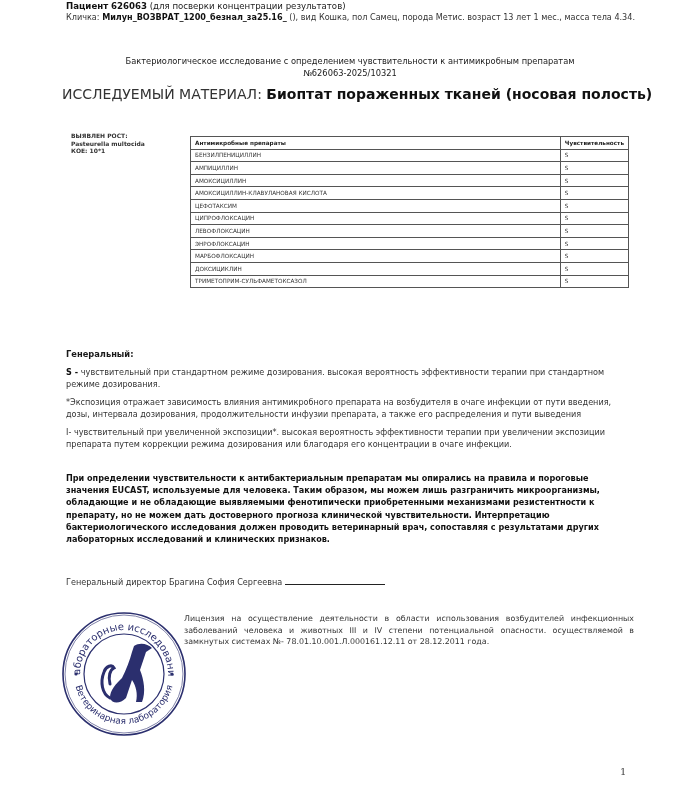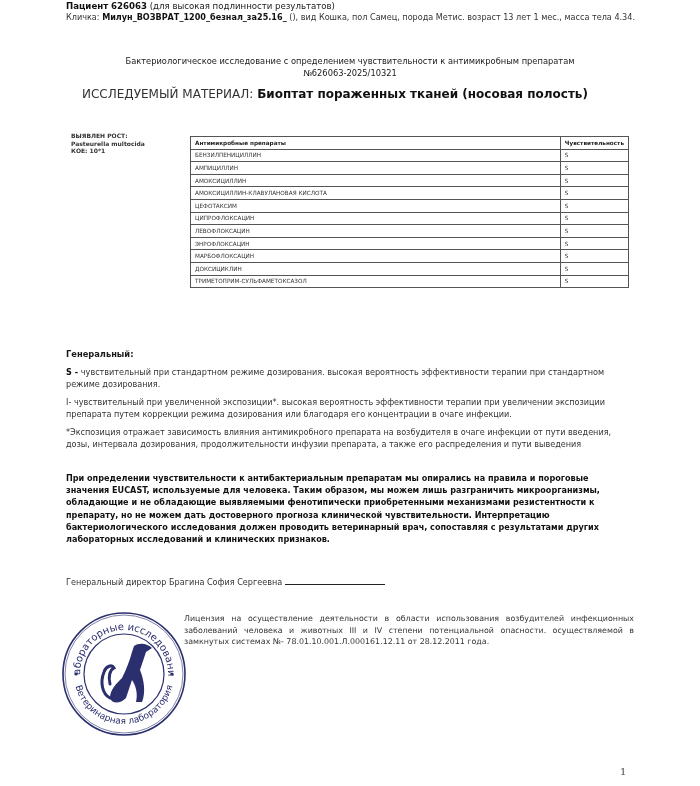--- a/index.html
+++ b/index.html
@@ -3,42 +3,42 @@
 <meta charset="utf-8">
 <style>
   html, body { margin:0; padding:0; background:#ffffff; }
   body { width:700px; height:786px; position:relative; overflow:hidden;
          font-family:"DejaVu Sans", sans-serif; color:#1a1a1a; }
   .abs { position:absolute; }
   .hdr1 { left:66px; top:1px; font-size:8.6px; line-height:11px; white-space:nowrap; }
   .hdr2 { left:66px; top:12px; font-size:8.1px; line-height:11px; white-space:nowrap; color:#333; }
   b { font-weight:bold; color:#111; }
   .title { left:60px; width:580px; top:55px; text-align:center; font-size:8.3px; line-height:12px; font-weight:normal; }
-  .material { left:82px; top:89px; font-size:12px; line-height:11px; white-space:nowrap; color:#333; }
+  .material { left:62px; top:89px; font-size:14px; line-height:11px; white-space:nowrap; color:#333; }
   .growth { left:71px; top:132px; font-size:6px; line-height:7.6px; font-weight:bold; color:#333; }
   table.ab { position:absolute; left:190px; top:136px; width:439px; border-collapse:collapse;
              font-size:5.7px; color:#333; }
   table.ab td, table.ab th { border:1px solid #555; height:11.6px; padding:0 4px; text-align:left; }
   table.ab th { font-weight:bold; color:#222; }
   table.ab td.s, table.ab th.s { width:58px; }
   .notes { left:66px; width:566px; font-size:8.1px; line-height:12px; color:#333; }
   .notes p { margin:0 0 6px 0; }
   .note-head { left:66px; top:349px; font-size:8.3px; font-weight:bold; }
   .eucast { left:66px; top:472px; width:568px; font-size:8.1px; line-height:12.2px; font-weight:bold; color:#111; }
   .sign { left:66px; top:576px; font-size:8.1px; line-height:12px; color:#333; white-space:nowrap; }
   .sign-line { display:inline-block; width:100px; border-bottom:1px solid #222; height:8px; vertical-align:baseline; }
   .license { left:184px; top:613px; width:450px; font-size:7.9px; line-height:11.7px; color:#333; text-align:justify; }
   .stamp { left:60px; top:610px; width:128px; height:128px; }
   .pagenum { left:620px; top:766px; font-size:10px; font-family:"DejaVu Serif", serif; color:#444; }
 </style>
 </head>
 <body>
 
 <div class="abs hdr1">
-  <b>Пациент 626063</b><span> (для высокая подлинности результатов)</span>
+  <b>Пациент 626063</b><span> (для посверки концентрации результатов)</span>
 </div>
 <div class="abs hdr2">
   <span>Кличка: </span><b>Милун_ВОЗВРАТ_1200_безнал_за25.16_</b><span> (), вид Кошка, пол Самец, порода Метис. возраст 13 лет 1 мес., масса тела 4.34.</span>
 </div>
 
 <div class="abs title">
   <div>Бактериологическое исследование с определением чувствительности к антимикробным препаратам</div>
   <div>№626063-2025/10321</div>
 </div>
 
@@ -104,22 +104,22 @@
         <td>ТРИМЕТОПРИМ-СУЛЬФАМЕТОКСАЗОЛ</td>
         <td class="s">S</td>
       </tr>
   </tbody>
 </table>
 
 <div class="abs note-head">Генеральный:</div>
 
 <div class="abs notes" style="top:366px;">
   <p><b>S - </b><span>чувствительный при стандартном режиме дозирования. высокая вероятность эффективности терапии при стандартном режиме дозирования.</span></p>
+  <p>*Экспозиция отражает зависимость влияния антимикробного препарата на возбудителя в очаге инфекции от пути введения, дозы, интервала дозирования, продолжительности инфузии препарата, а также его распределения и пути выведения</p>
   <p>I- чувствительный при увеличенной экспозиции*. высокая вероятность эффективности терапии при увеличении экспозиции препарата путем коррекции режима дозирования или благодаря его концентрации в очаге инфекции.</p>
-  <p>*Экспозиция отражает зависимость влияния антимикробного препарата на возбудителя в очаге инфекции от пути введения, дозы, интервала дозирования, продолжительности инфузии препарата, а также его распределения и пути выведения</p>
 </div>
 
 <div class="abs eucast">При определении чувствительности к антибактериальным препаратам мы опирались на правила и пороговые значения EUCAST, используемые для человека. Таким образом, мы можем лишь разграничить микроорганизмы, обладающие и не обладающие выявляемыми фенотипически приобретенными механизмами резистентности к препарату, но не можем дать достоверного прогноза клинической чувствительности. Интерпретацию бактериологического исследования должен проводить ветеринарный врач, сопоставляя с результатами других лабораторных исследований и клинических признаков.</div>
 
 <div class="abs sign">
   <div><span>Генеральный директор Брагина София Сергеевна </span><span class="sign-line"></span></div>
 </div>
 
 <svg class="abs stamp" viewBox="0 0 128 128">
   <defs>

